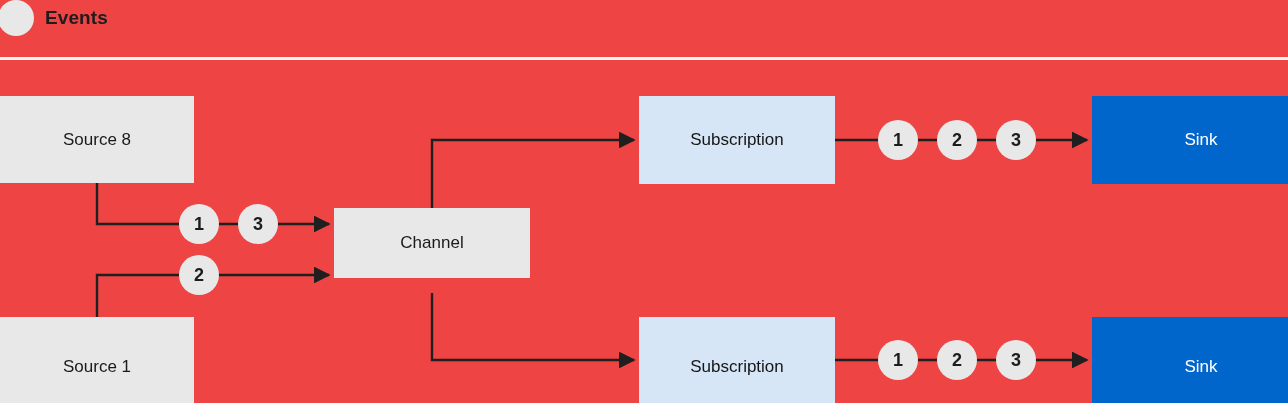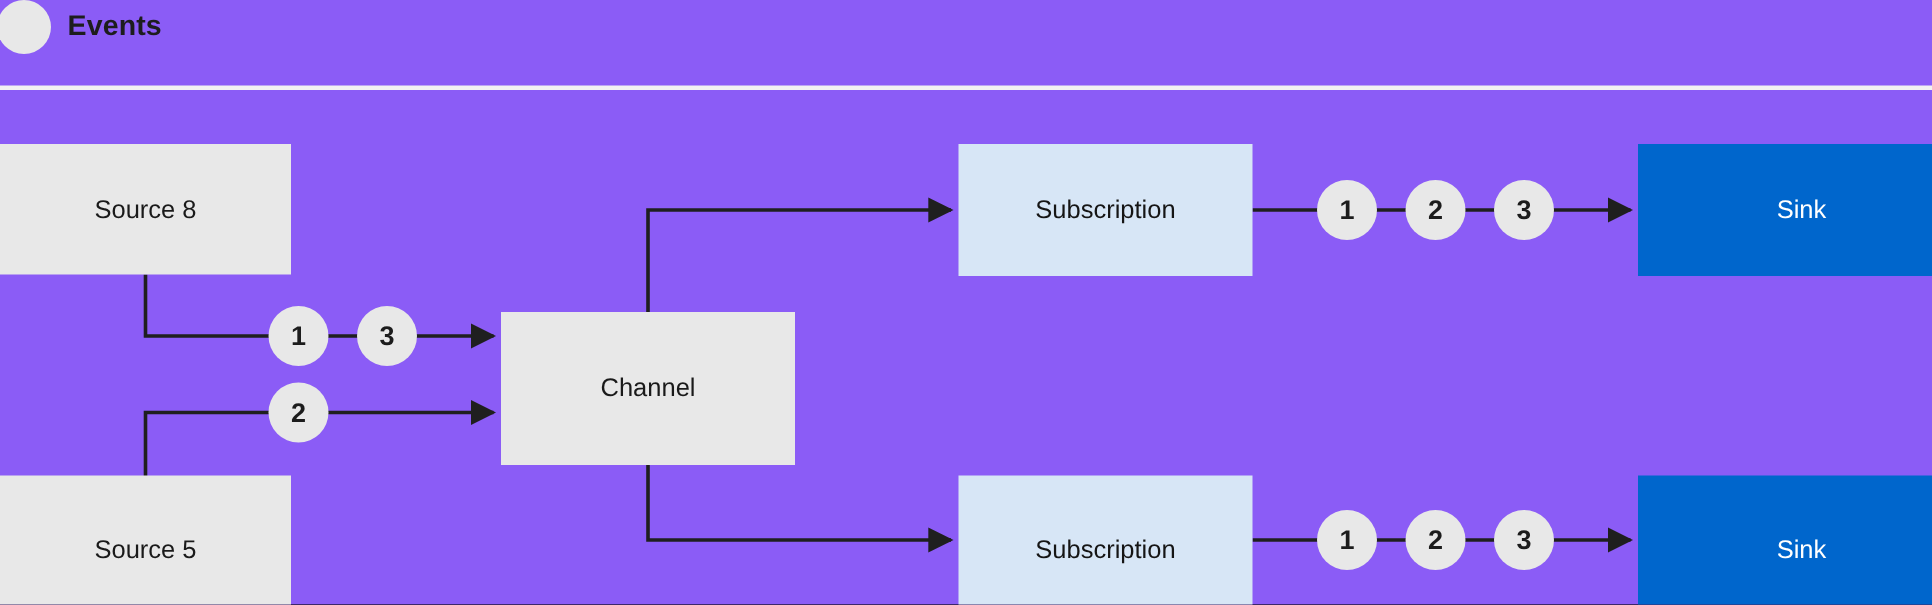--- a/index.html
+++ b/index.html
@@ -10,21 +10,21 @@
   body {
     width: 1288px;
     height: 403px;
     overflow: hidden;
     font-family: "Liberation Sans", sans-serif;
   }
   #stage {
     position: relative;
     width: 1288px;
     height: 403px;
-    background: #8b5cf6;
+    background: #ef4444;
     text-decoration: underline;
   }
 
   
   .legend-dot {
     position: absolute;
     left: -2px;
     top: 0px;
     width: 36px;
     height: 36px;
@@ -59,21 +59,21 @@
     justify-content: center;
     font-size: 17px;
     line-height: 20px;
   }
   .node.grey  { background: #e8e8e8; color: #1a1a1a; }
   .node.blue  { background: #d7e6f6; color: #151515; text-align: right; }
   .node.sink  { background: #0066cc; color: #ffffff; }
 
   .src1    { left: -22px;  top: 96px;  width: 216px; height: 87px; }
   .src2    { left: -22px;  top: 317px; width: 216px; height: 100px; }
-  .channel { left: 334px;  top: 208px; width: 196px; height: 102px; }
+  .channel { left: 334px;  top: 208px; width: 196px; height: 70px; }
   .sub1    { left: 639px;  top: 96px;  width: 196px; height: 88px; }
   .sub2    { left: 639px;  top: 317px; width: 196px; height: 100px; }
   .sink1   { left: 1092px; top: 96px;  width: 218px; height: 88px; }
   .sink2   { left: 1092px; top: 317px; width: 218px; height: 100px; }
 
   .src1 .label, .src2 .label { transform: translateX(11px); }
 
   
   #wires {
     position: absolute;
@@ -126,21 +126,21 @@
       <path d="M 835 140 L 1087 140" marker-end="url(#arrow)"></path>
 
       <path d="M 835 360 L 1087 360" marker-end="url(#arrow)"></path>
     </g>
   </svg>
 
   <div class="node grey src1">
     <span class="label">Source 8</span>
   </div>
   <div class="node grey src2">
-    <span class="label">Source 5</span>
+    <span class="label">Source 1</span>
   </div>
   <div class="node grey channel">
     <span class="label">Channel</span>
   </div>
   <div class="node blue sub1">
     <span class="label">Subscription</span>
   </div>
   <div class="node blue sub2">
     <span class="label">Subscription</span>
   </div>

